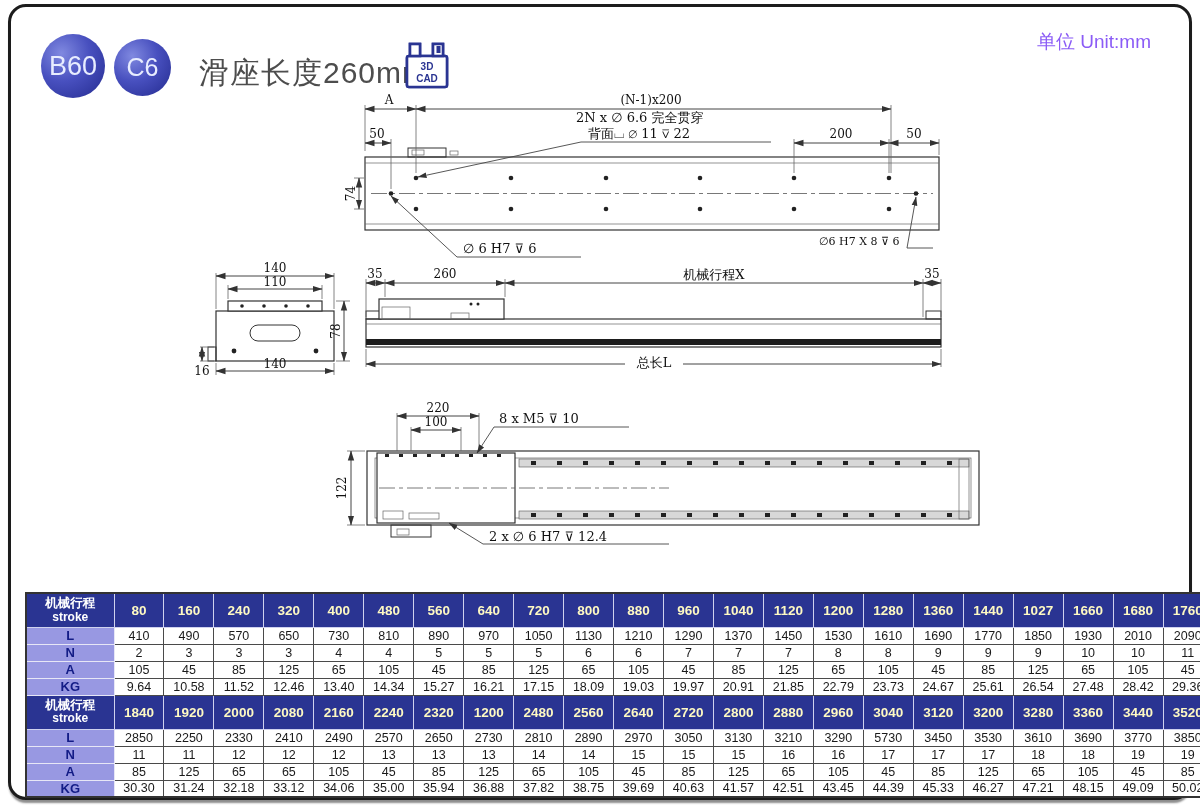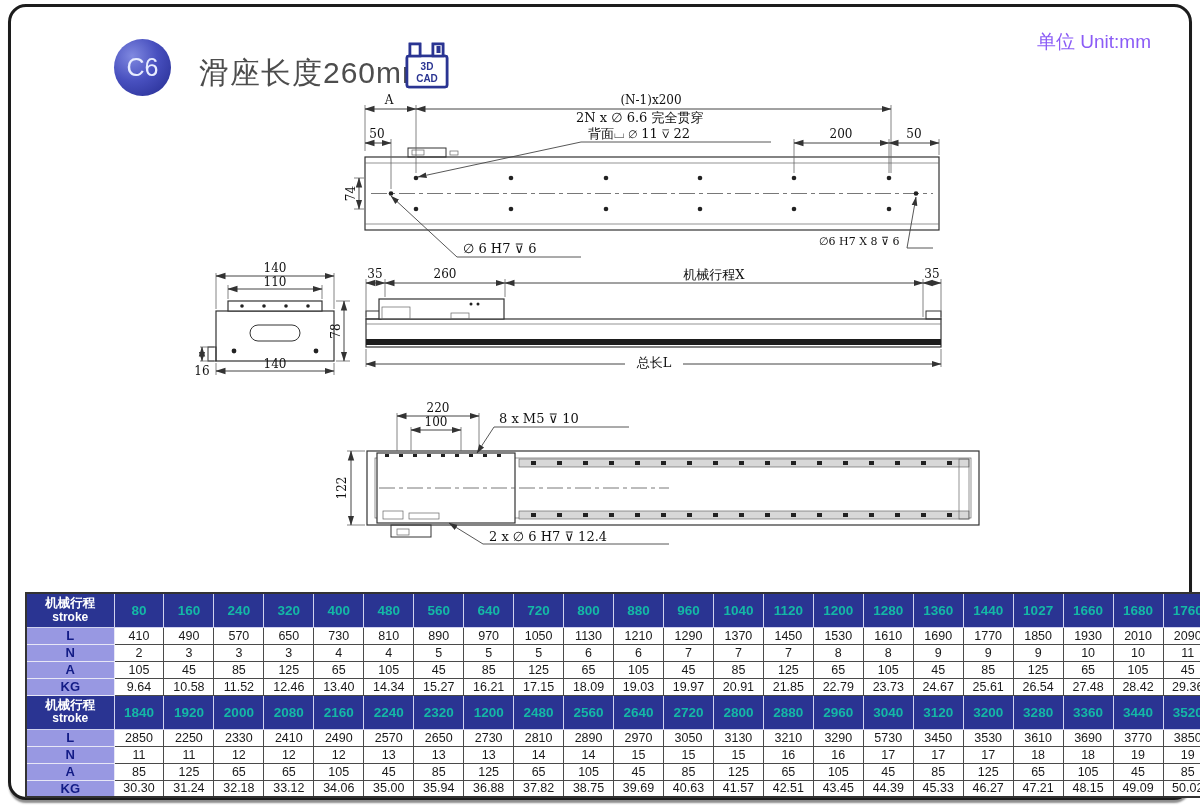--- a/index.html
+++ b/index.html
@@ -39,39 +39,42 @@
   .ntx.sm{font-size:11px;}
   .dot{fill:#222;}
   .cadln{fill:#fff; stroke:var(--navy); stroke-width:2.6;}
   .cadtx{font:bold 10px "Liberation Sans",sans-serif; fill:var(--navy); text-anchor:middle;}
   
   .twrap{position:absolute; left:14px; top:545px; width:1189px;margin-top:40px;}
   table{width:100%; border-collapse:collapse; table-layout:fixed;}
   th,td{border:1px solid var(--line); text-align:center; overflow:hidden; white-space:nowrap;}
   td{height:17px; font-size:12.5px; color:var(--ink); background:#fff; padding:0 1px;}
   th.lbl{background:var(--lav); color:var(--lavtx); font-size:13px; font-weight:bold; border-color:#e6e6f6;}
-  tr.hdr-row th{background:var(--navy); color:#14b8a6; height:34px; font-size:13.5px; border-color:#cfd2ee;}
+  tr.hdr-row th{background:var(--navy); color:#fef9c3; height:34px; font-size:13.5px; border-color:#cfd2ee;}
   tr.hdr-row th.lbl{background:var(--navy); color:#fff; font-size:12.5px; line-height:1.1;}
   tr.hdr-row th.lbl .en{font-weight:bold; font-size:12px; display:block;}
   table{border:2px solid #333;}
   .foot{position:absolute; left:38px; top:772px; font-size:15px; font-weight:bold; color:var(--red);}
 </style>
 </head>
 <body>
 
 <svg width="0" height="0" aria-hidden="true">
   <defs>
     <marker id="arr" viewBox="0 0 10 10" refX="9.5" refY="5" markerWidth="10" markerHeight="10" orient="auto-start-reverse">
       <path d="M0,1.8 L10,5 L0,8.2 Z" fill="#333"></path>
     </marker>
   </defs>
 </svg>
 
 <div class="frame">
 
+  <div class="badge b1">
+      <span>B60</span>
+    </div>
   <div class="badge b2">
       <span>C6</span>
     </div>
   <div class="title">滑座长度260mm</div>
 
   <div class="cadwrap">
     <svg width="46" height="48" viewBox="0 0 46 48">
       <rect class="cadln" x="3" y="14" width="40" height="31" rx="2"></rect>
       <rect class="cadln" x="6" y="2" width="10" height="12"></rect>
       <rect class="cadln" x="29" y="2" width="10" height="12"></rect>

